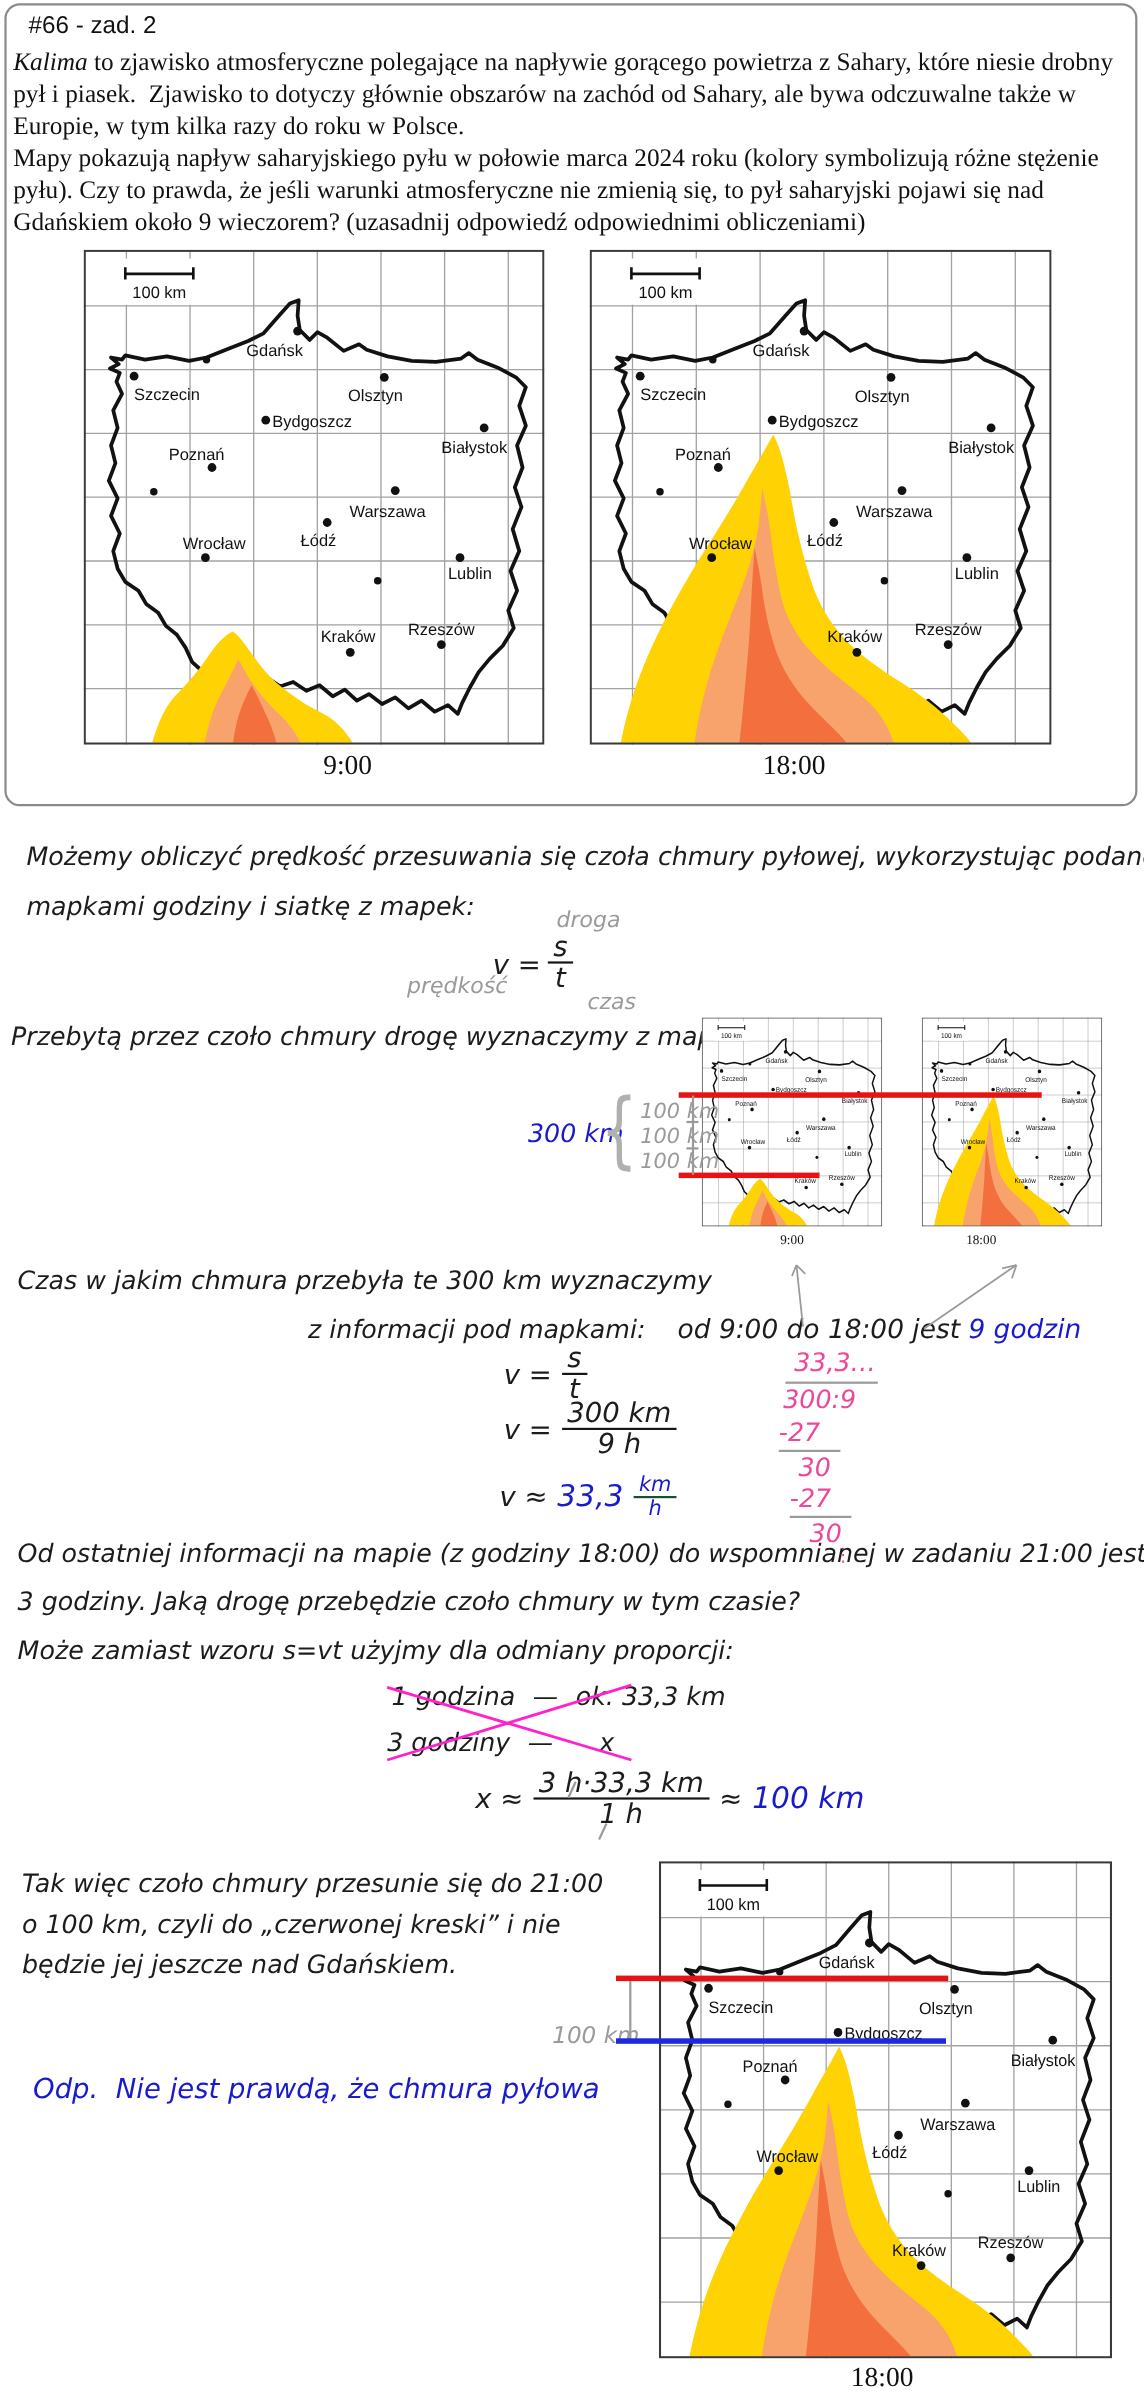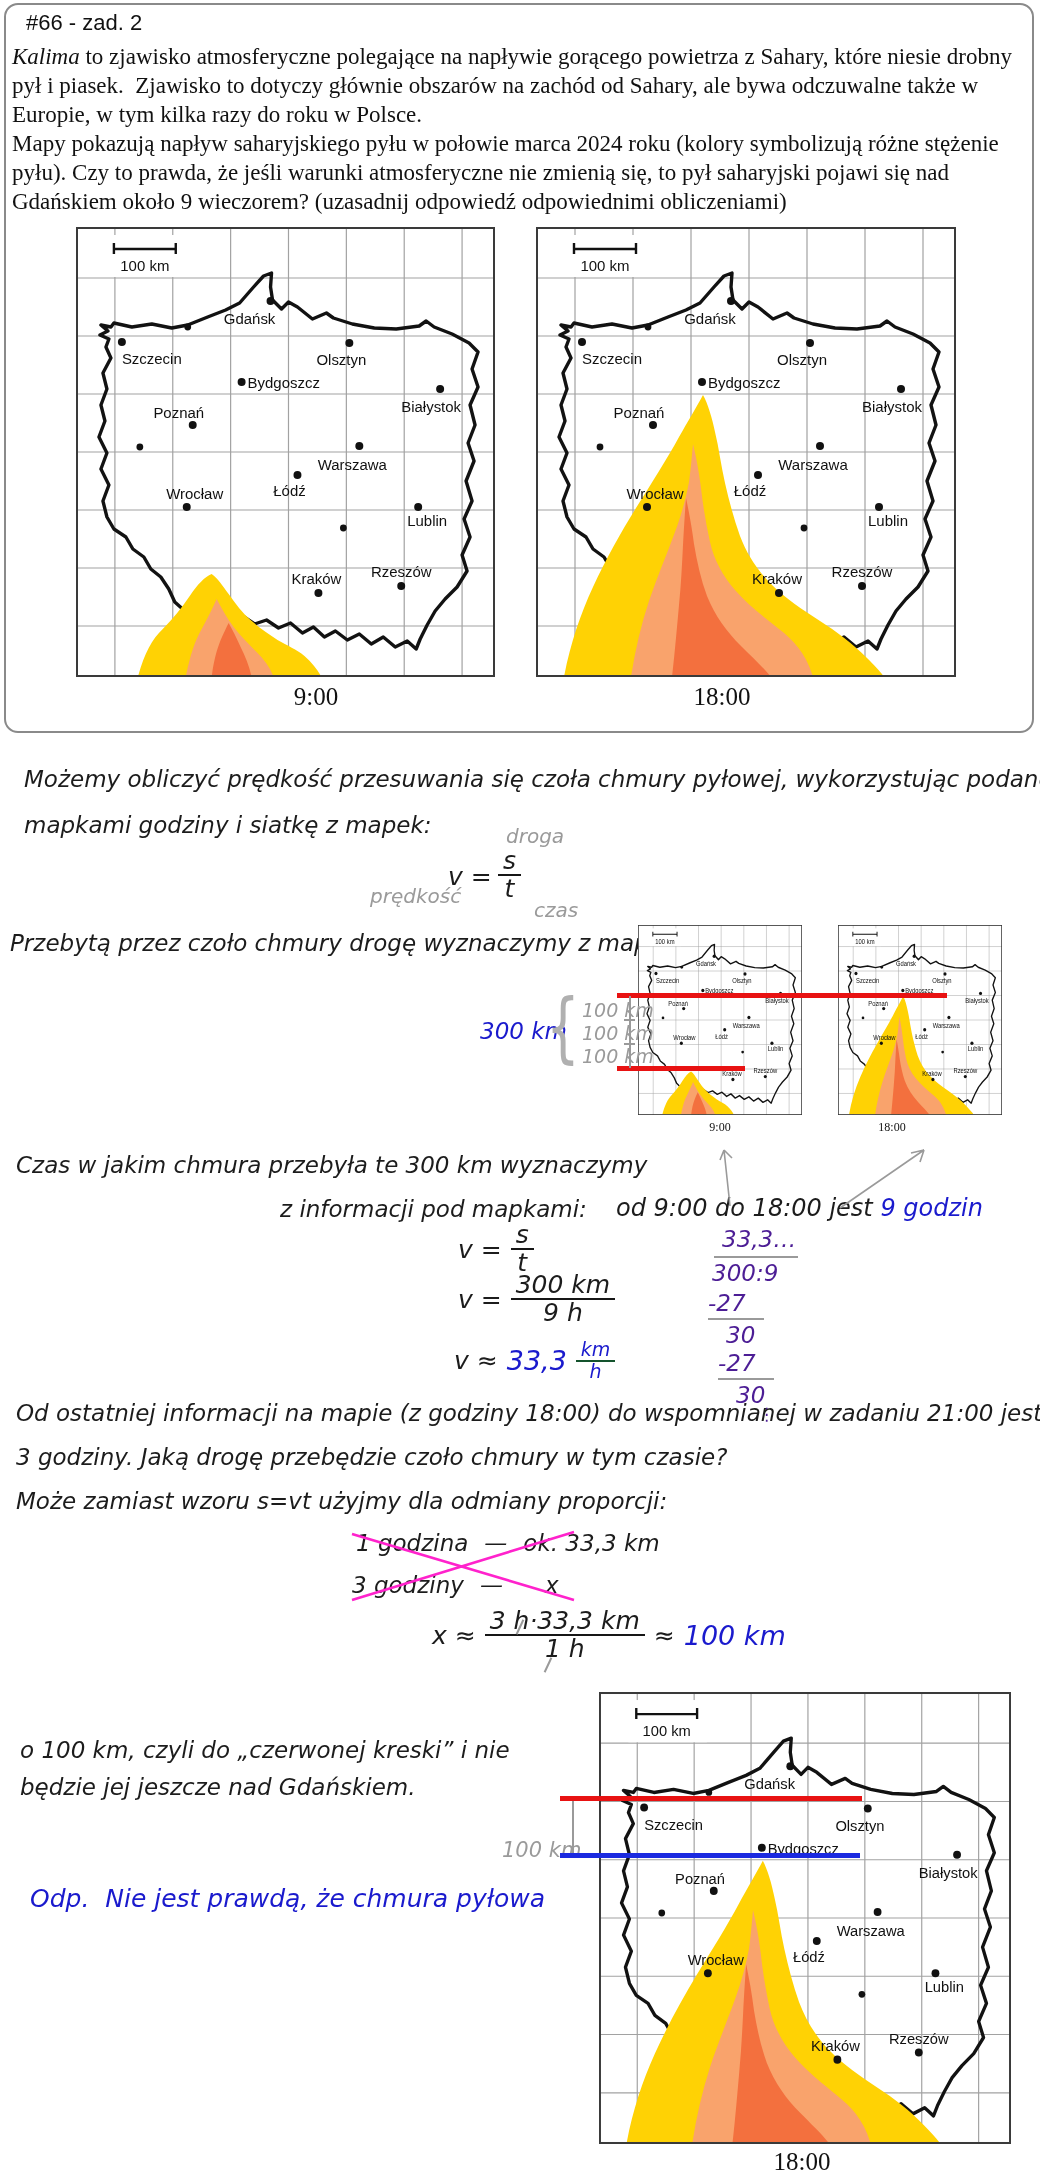--- a/index.html
+++ b/index.html
@@ -18,21 +18,21 @@
   .map{position:absolute;background:#fff;}
   .maplabel{position:absolute;text-align:center;font-size:25px;font-family:"Liberation Serif",serif;}
   .minilabel{position:absolute;text-align:center;font-size:12px;font-family:"Liberation Serif",serif;}
   .frac{display:inline-flex;flex-direction:column;align-items:center;line-height:1.05;}
   .frac .num{border-bottom:2px solid #161616;padding:0 5px;}
   .frac.bluefrac .num{border-bottom:2px solid #14532d;}
   .row{display:inline-flex;align-items:center;gap:9px;}
   .redline{position:absolute;height:5px;background:#e81212;}
   .blueline{position:absolute;height:5px;background:#1b2ae0;}
   .grayline{position:absolute;background:#9a9a9a;}
-  .divgray{font-family:"DejaVu Sans",sans-serif;font-style:italic;color:#4c1d95;font-size:23px;}
+  .divgray{font-family:"DejaVu Sans",sans-serif;font-style:italic;color:#ec4899;font-size:23px;}
 </style>
 </head>
 <body>
 
 <svg width="0" height="0" style="position:absolute" aria-hidden="true">
   <defs>
     <clipPath id="mclip">
         <rect x="2" y="2" width="416" height="446"></rect>
       </clipPath>
 
@@ -208,20 +208,21 @@
   <div class="abs hw" style="left:356px;top:1530px;"><span>1 godzina</span><span style="margin:0 16px;">—</span><span>ok. 33,3 km</span></div>
   <div class="abs hw" style="left:352px;top:1572px;"><span>3 godziny</span><span style="margin:0 16px;">—</span><span style="margin-left:26px;">x</span></div>
   <svg class="abs" style="left:346px;top:1524px;pointer-events:none;" width="235" height="84" viewBox="0 0 235 84">
     <path d="M6 10 L228 76 M6 76 L228 8" stroke="#ff22cc" stroke-width="2.6" fill="none"></path>
   </svg>
 
   <div class="abs hw row" style="left:432px;top:1608px;font-size:25px;"><span>x ≈</span><span class="frac"><span class="num">3 h·33,3 km</span><span class="den">1 h</span></span><span>≈</span><span class="blue" style="font-size:27px;">100 km</span></div>
   <div class="grayline" style="left:512px;top:1626px;width:16px;height:2px;transform:rotate(-65deg);"></div>
   <div class="grayline" style="left:540px;top:1664px;width:16px;height:2px;transform:rotate(-65deg);"></div>
 
+  <div class="abs hw" style="left:20px;top:1700px;">Tak więc czoło chmury przesunie się do 21:00</div>
   <div class="abs hw" style="left:20px;top:1737px;">o 100 km, czyli do „czerwonej kreski” i nie</div>
   <div class="abs hw" style="left:20px;top:1774px;">będzie jej jeszcze nad Gdańskiem.</div>
 
   <svg class="map" style="left:599px;top:1692px;" width="412" height="452" viewBox="0 0 420 450" preserveAspectRatio="none">
     <use href="#g-grid"></use>
       <use href="#g-outline"></use>
     <use href="#g-cloud-large" clip-path="url(#mclip)"></use>
     <use href="#g-cities"></use>
       <use href="#g-frame"></use>
   </svg>

